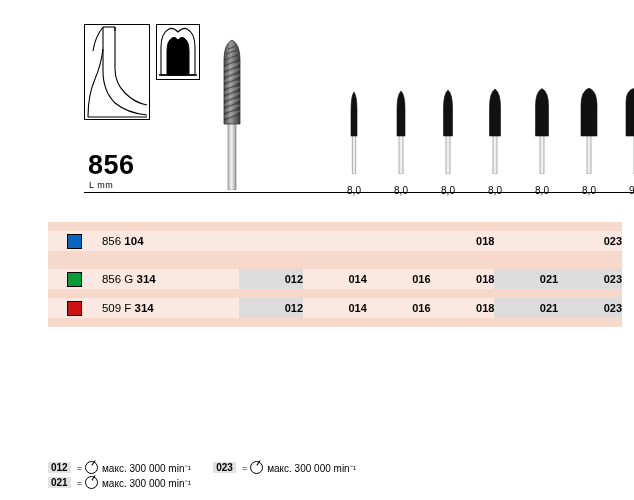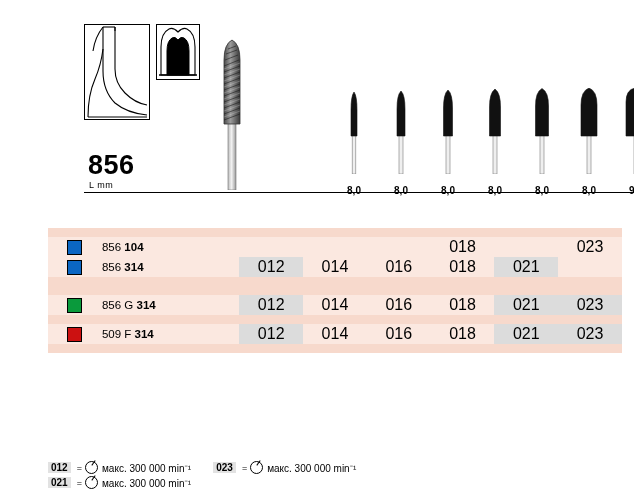--- a/index.html
+++ b/index.html
@@ -38,38 +38,38 @@
     font-size:9px;letter-spacing:0.5px;
   }
   .hr-top{
     position:absolute;left:48px;top:192px;width:574px;height:1px;background:#000;
   }
 
   
   .bur-strip{position:absolute;left:296px;top:86px;width:330px;height:110px;}
   .bur-item{position:absolute;bottom:22px;width:44px;text-align:center;}
   .bur-label{
-    position:absolute;bottom:0;width:44px;text-align:center;font-size:10px;font-weight:bold;
+    position:absolute;bottom:0;width:44px;text-align:center;font-size:10px;
   }
   .bur-svg{display:block;margin:0 auto;}
 
   .arrow-col{position:absolute;right:0;top:8px;width:10px;height:82px;}
 
   
-  .table-wrap{position:absolute;left:48px;top:228px;width:499px;}
+  .table-wrap{position:absolute;left:48px;top:222px;width:499px;}
   table.sizes{
     border-collapse:collapse;width:574px;font-size:11px;
   }
   table.sizes td{padding:0;height:20px;vertical-align:middle;}
   tr.band td{background:#f7d9cc;height:9px;}
   tr.row td{background:#fbe8e0;}
   td.swatch-cell{width:44px;text-align:center;}
   .swatch{display:inline-block;width:13px;height:13px;border:1px solid #000;vertical-align:middle;}
   td.name-cell{width:112px;padding-left:4px;font-size:11.5px;white-space:nowrap;}
-  td.sz{width:52px;text-align:center;font-weight:normal;font-size:16px;}
+  td.sz{width:52px;text-align:right;font-weight:bold;font-size:11px;}
   td.sz.hl{background:#dcdcdc;}
   .name-light{font-weight:normal;}
   .name-bold{font-weight:bold;}
 
   
   .notes{position:absolute;left:48px;top:460px;width:574px;font-size:9px;}
   .note-line{display:flex;align-items:center;height:15px;white-space:nowrap;}
   .note-code{
     font-weight:bold;font-size:10px;background:#e2e2e2;padding:0 3px;margin-right:3px;
   }
@@ -245,35 +245,20 @@
             <span class="name-bold">104</span>
           </td>
           <td class="sz"></td>
           <td class="sz"></td>
           <td class="sz"></td>
           <td class="sz">018</td>
           <td class="sz"></td>
           <td class="sz">023</td>
         </tr>
 
-        <tr class="row">
-          <td class="swatch-cell">
-            <span class="swatch" style="background:#0b66c3"></span>
-          </td>
-          <td class="name-cell">
-            <span class="name-light">856</span>
-            <span class="name-bold">314</span>
-          </td>
-          <td class="sz hl">012</td>
-          <td class="sz">014</td>
-          <td class="sz">016</td>
-          <td class="sz">018</td>
-          <td class="sz hl">021</td>
-          <td class="sz"></td>
-        </tr>
 
         <tr class="band">
             <td colspan="8"></td>
           </tr>
 
 
         <tr class="band">
             <td colspan="8"></td>
           </tr>
 

